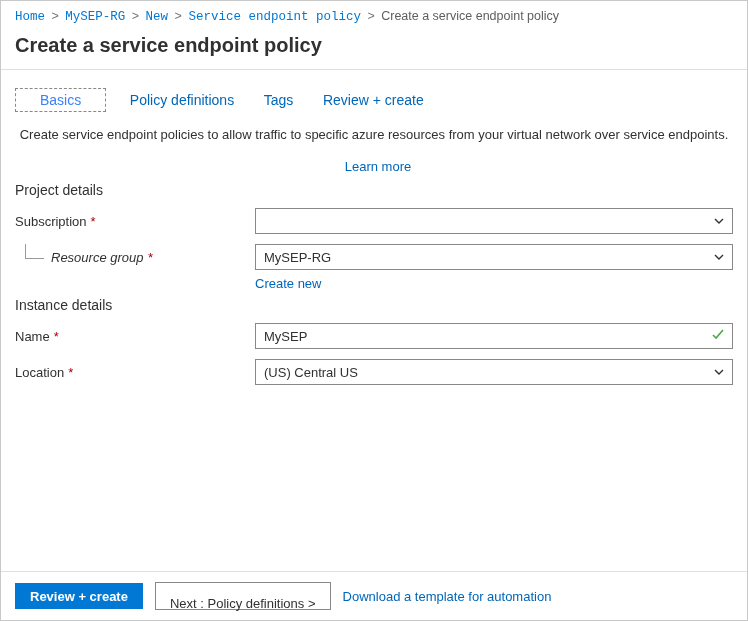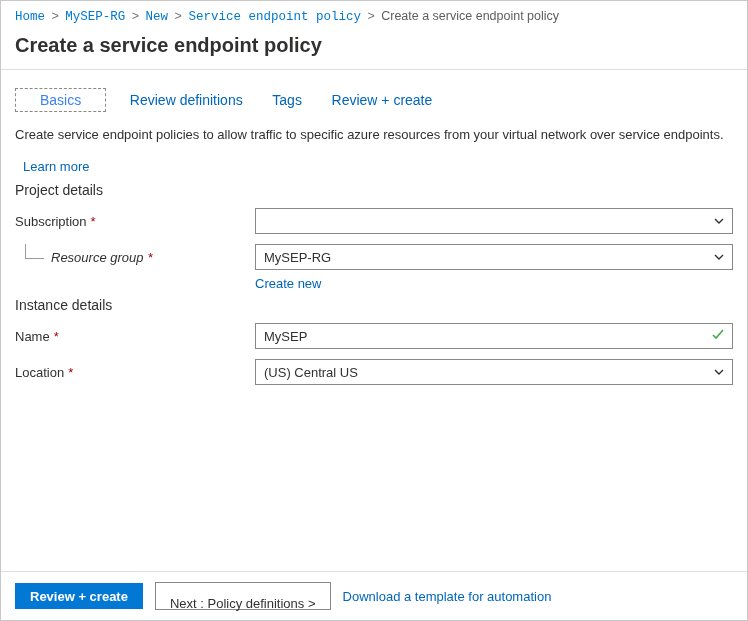--- a/index.html
+++ b/index.html
@@ -36,21 +36,21 @@
     padding: 4px 6px;
     margin-right: 14px;
     color: #0066b8;
     cursor: pointer;
   }
   .tab.active {
     color: #3b82f6;
     border: 1px dashed #8a8886;
     padding: 3px 24px;
   }
-  .desc { padding-top: 14px; font-size: 13px; line-height: 1.4; color: #323130; }
+  .desc { padding-top: 14px; font-size: 13px; line-height: 1.4; color: #323130; text-align: center; }
   .learn { display: block; margin-top: 14px; margin-left: 8px; color: #0066b8; text-decoration: none; font-size:13px; }
   .section-head { font-weight: 400; font-size: 14px; margin-top: 6px; margin-bottom: 10px; }
   .field-row {
     display: flex;
     align-items: center;
     margin-bottom: 10px;
   }
   .field-label {
     width: 240px;
     font-size: 13px;
@@ -152,21 +152,21 @@
 </div>
 
 <h1 class="page-title">Create a service endpoint policy</h1>
 
 <div class="hr"></div>
 
 <div class="content">
 
   <div class="tabs">
     <span class="tab active">Basics</span>
-    <span class="tab">Review definitions</span>
+    <span class="tab">Policy definitions</span>
     <span class="tab">Tags</span>
     <span class="tab">Review + create</span>
   </div>
 
   <div class="desc">
     <span>Create service endpoint policies to allow traffic to specific azure resources from your virtual network over service endpoints.</span>
     <a class="learn" href="#">Learn more</a>
   </div>
 
   <div class="section-head">Project details</div>

